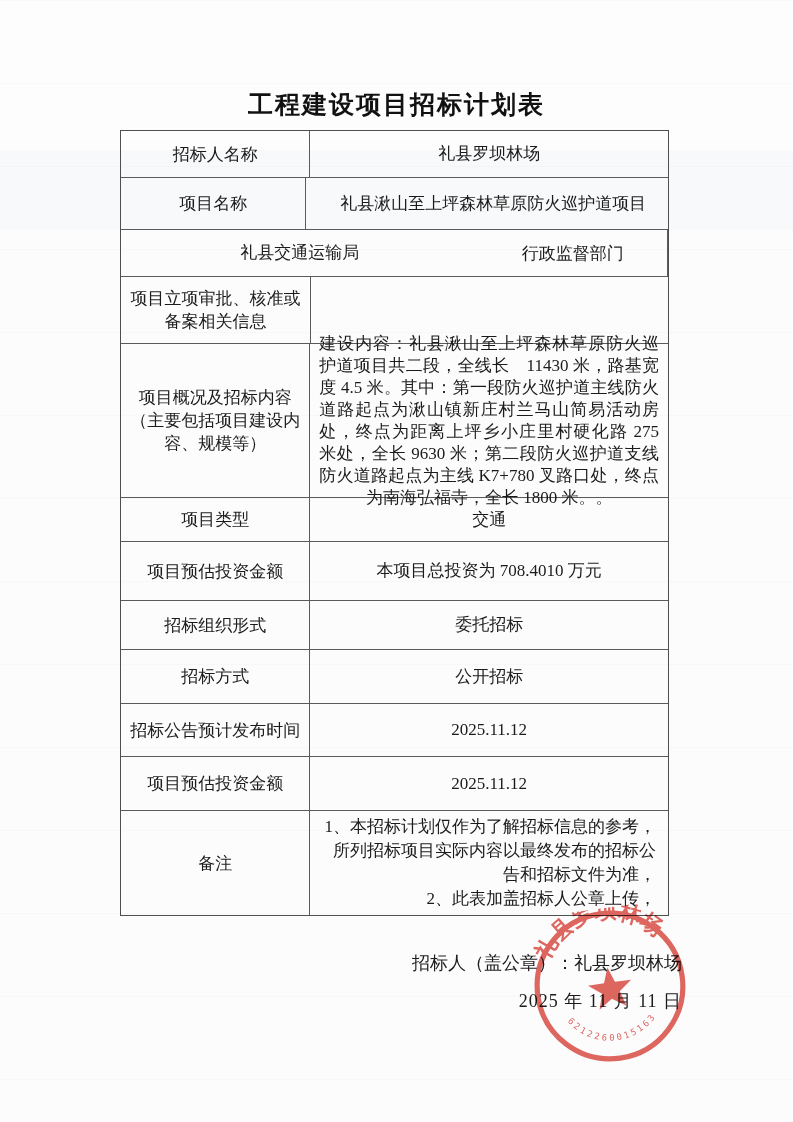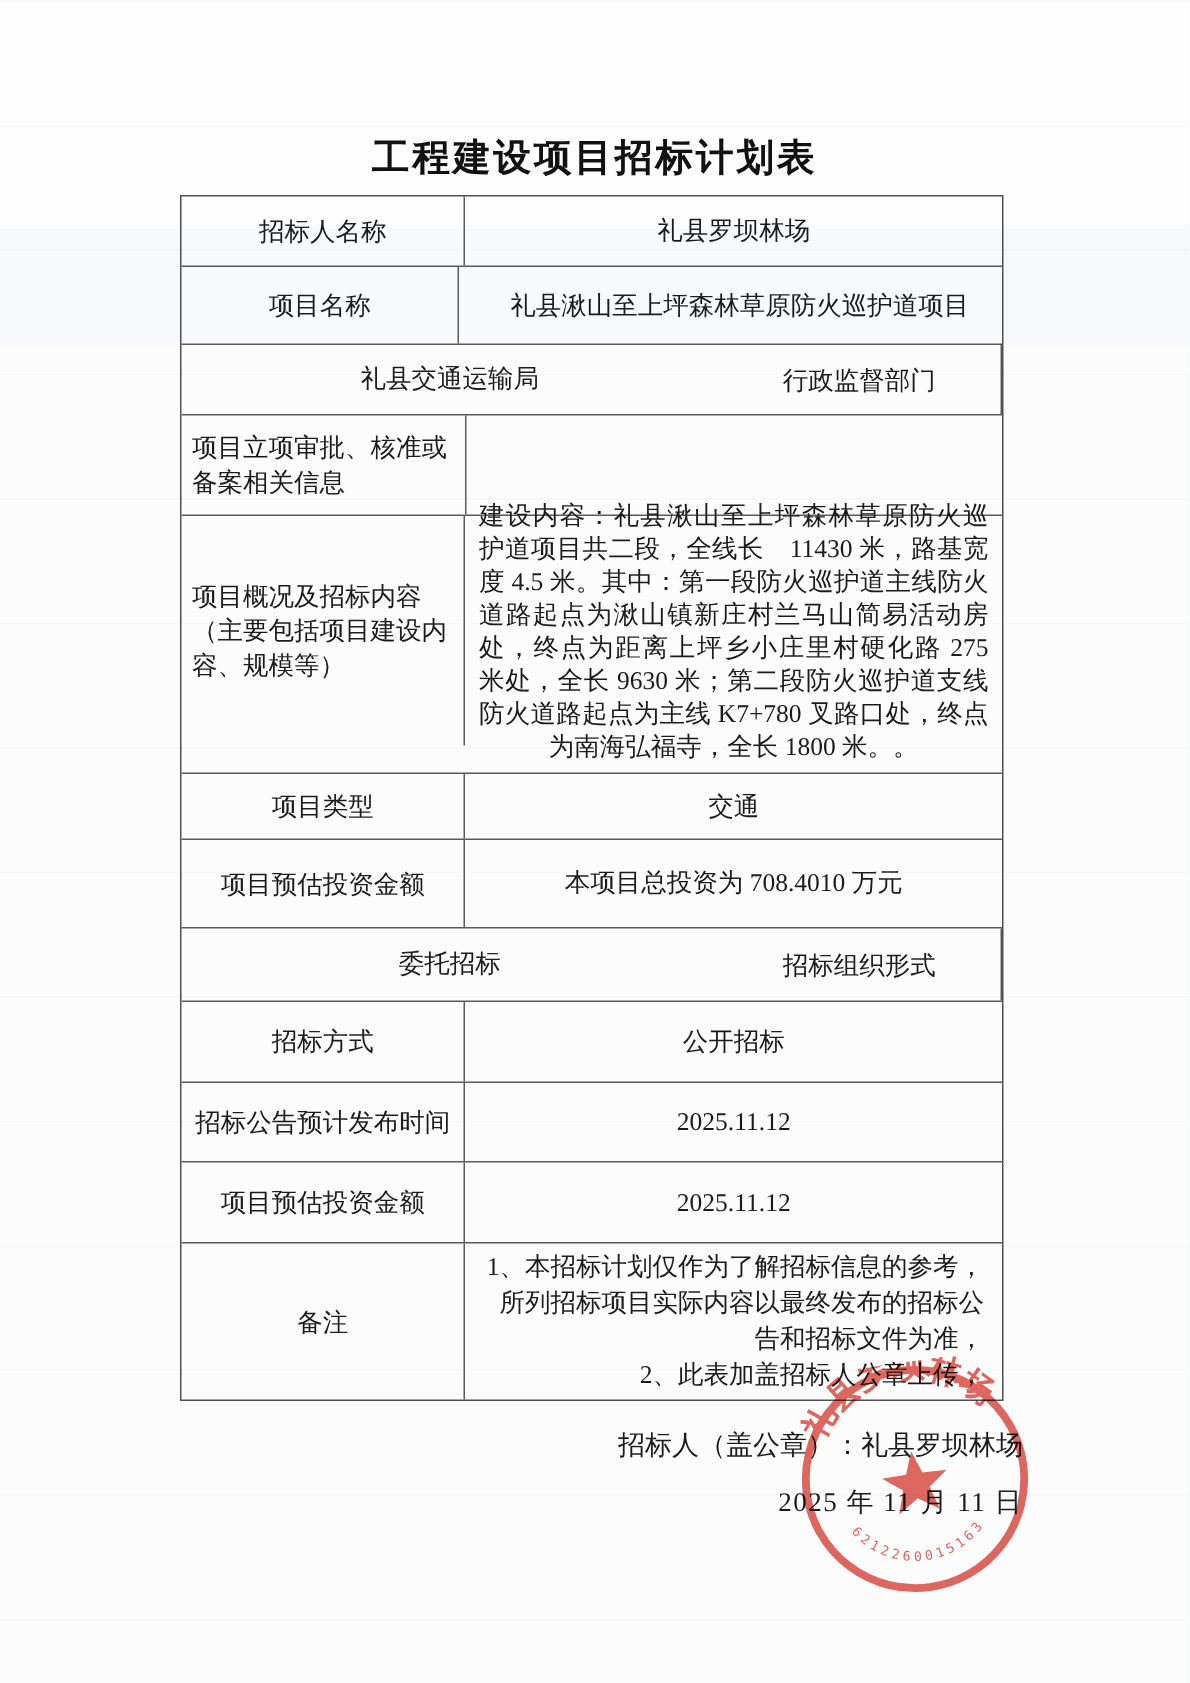--- a/index.html
+++ b/index.html
@@ -42,39 +42,40 @@
     box-sizing:border-box;
     background:transparent;
   }
   .row{display:flex;box-sizing:border-box;}
   .row + .row{border-top:1px solid #5a5a5a;}
   .cell{box-sizing:border-box;}
   .label{
     width:190px;
     border-right:1px solid #5a5a5a;
     display:flex;align-items:center;justify-content:center;
+    text-align:center;
     font-size:17px;
     line-height:23px;
     padding:2px 7px;
     font-weight:400;
   }
   .value{
     width:359px;
     display:flex;align-items:center;justify-content:center;
     text-align:center;
     font-size:17px;
     line-height:22px;
     padding:2px 8px;
   }
   .row:nth-child(1){height:46px;}
   .row:nth-child(2){height:52px;gap:12px;}
   .row:nth-child(3){height:47px;}
   .row:nth-child(4){height:67px;}
   .row:nth-child(5){height:154px;}
-  .row:nth-child(6){height:44px;margin-top:18px;}
+  .row:nth-child(6){height:44px;}
   .row:nth-child(7){height:59px;}
   .row:nth-child(8){height:49px;}
   .row:nth-child(9){height:54px;}
   .row:nth-child(10){height:53px;}
   .row:nth-child(11){height:54px;}
   .row:nth-child(12){height:105px;}
   .row:nth-child(4) .value{
     text-align:justify;text-align-last:center;padding:2px 10px;
   }
   .row:nth-child(5) .value{
@@ -131,22 +132,22 @@
     </div>
     <div class="row">
       <div class="cell label">项目类型</div>
       <div class="cell value">交通</div>
     </div>
     <div class="row">
       <div class="cell label">项目预估投资金额</div>
       <div class="cell value">本项目总投资为 708.4010 万元</div>
     </div>
     <div class="row">
+      <div class="cell label">招标组织形式</div>
       <div class="cell value">委托招标</div>
-      <div class="cell label">招标组织形式</div>
     </div>
     <div class="row">
       <div class="cell label">招标方式</div>
       <div class="cell value">公开招标</div>
     </div>
     <div class="row">
       <div class="cell label">招标公告预计发布时间</div>
       <div class="cell value">2025.11.12</div>
     </div>
     <div class="row">

